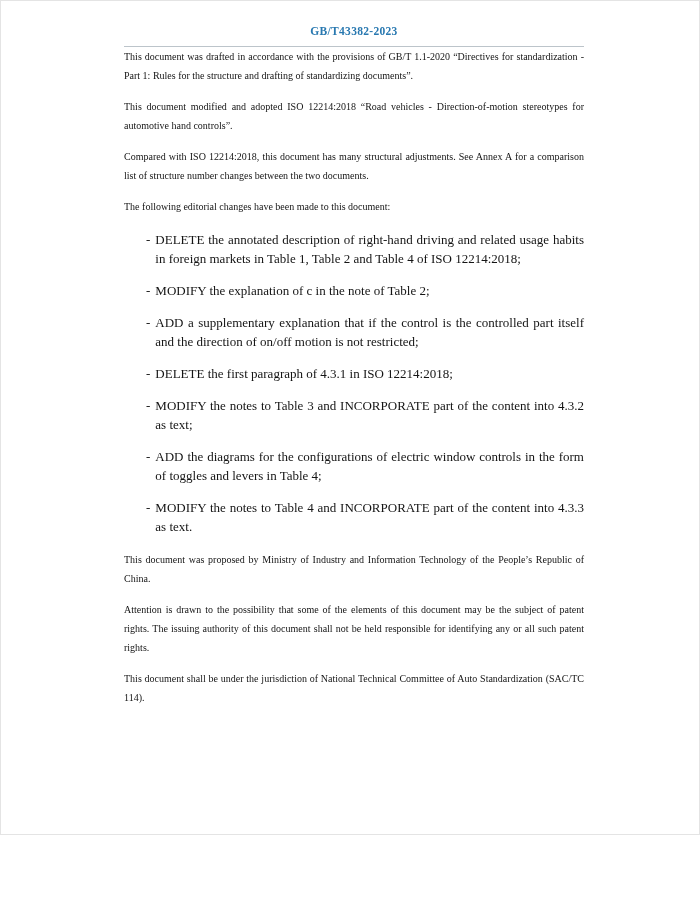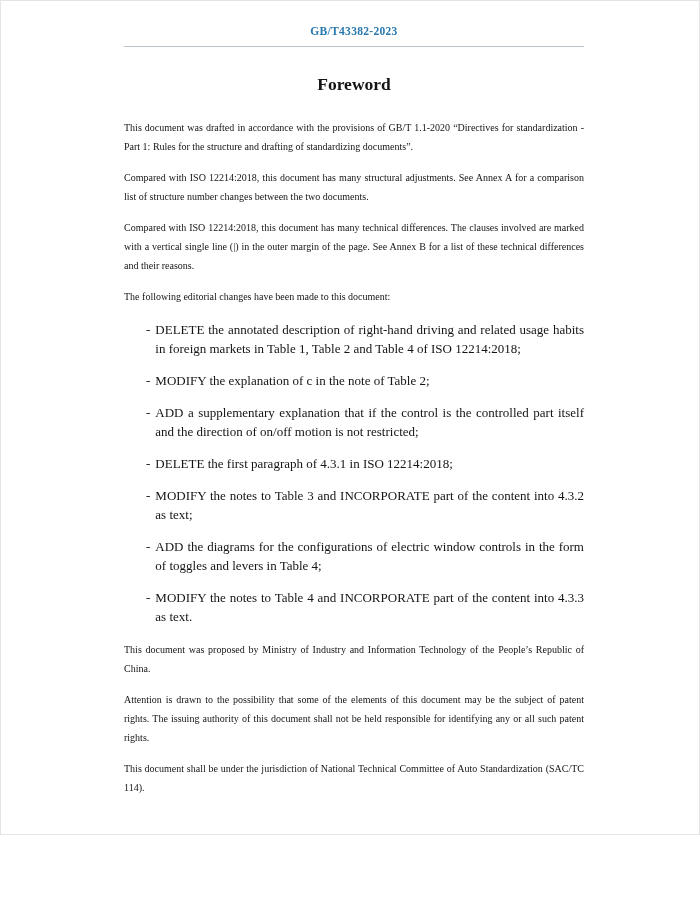--- a/index.html
+++ b/index.html
@@ -83,25 +83,24 @@
 <body>
 
 <div class="page">
 
   <header>
     <div class="doc-number">GB/T43382-2023</div>
     <div class="header-rule"></div>
   </header>
 
   <main>
-    <h1 class="title">Foreword</h1>
 
     <p class="para">This document was drafted in accordance with the provisions of GB/T 1.1-2020 “Directives for standardization - Part 1: Rules for the structure and drafting of standardizing documents”.</p>
+    <p class="para">This document modified and adopted ISO 12214:2018 “Road vehicles - Direction-of-motion stereotypes for automotive hand controls”.</p>
     <p class="para">Compared with ISO 12214:2018, this document has many structural adjustments. See Annex A for a comparison list of structure number changes between the two documents.</p>
-    <p class="para">Compared with ISO 12214:2018, this document has many technical differences. The clauses involved are marked with a vertical single line (|) in the outer margin of the page. See Annex B for a list of these technical differences and their reasons.</p>
     <p class="para">The following editorial changes have been made to this document:</p>
 
     <div class="list">
       <div class="list-item">
         <span class="marker">-</span>
         <span class="li-text">DELETE the annotated description of right-hand driving and related usage habits in foreign markets in Table 1, Table 2 and Table 4 of ISO 12214:2018;</span>
       </div>
       <div class="list-item">
         <span class="marker">-</span>
         <span class="li-text">MODIFY the explanation of c in the note of Table 2;</span>

